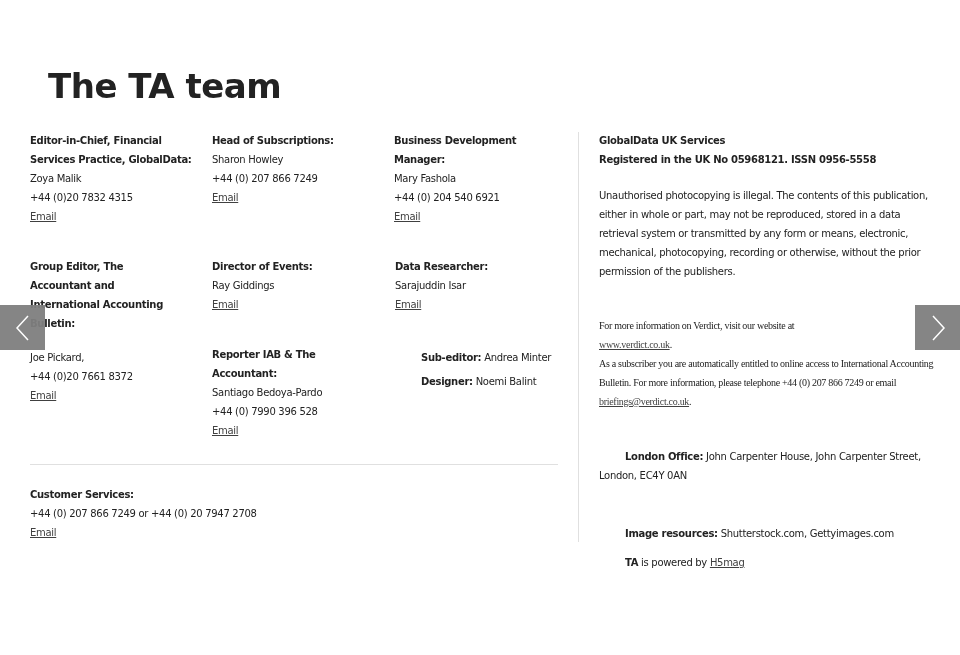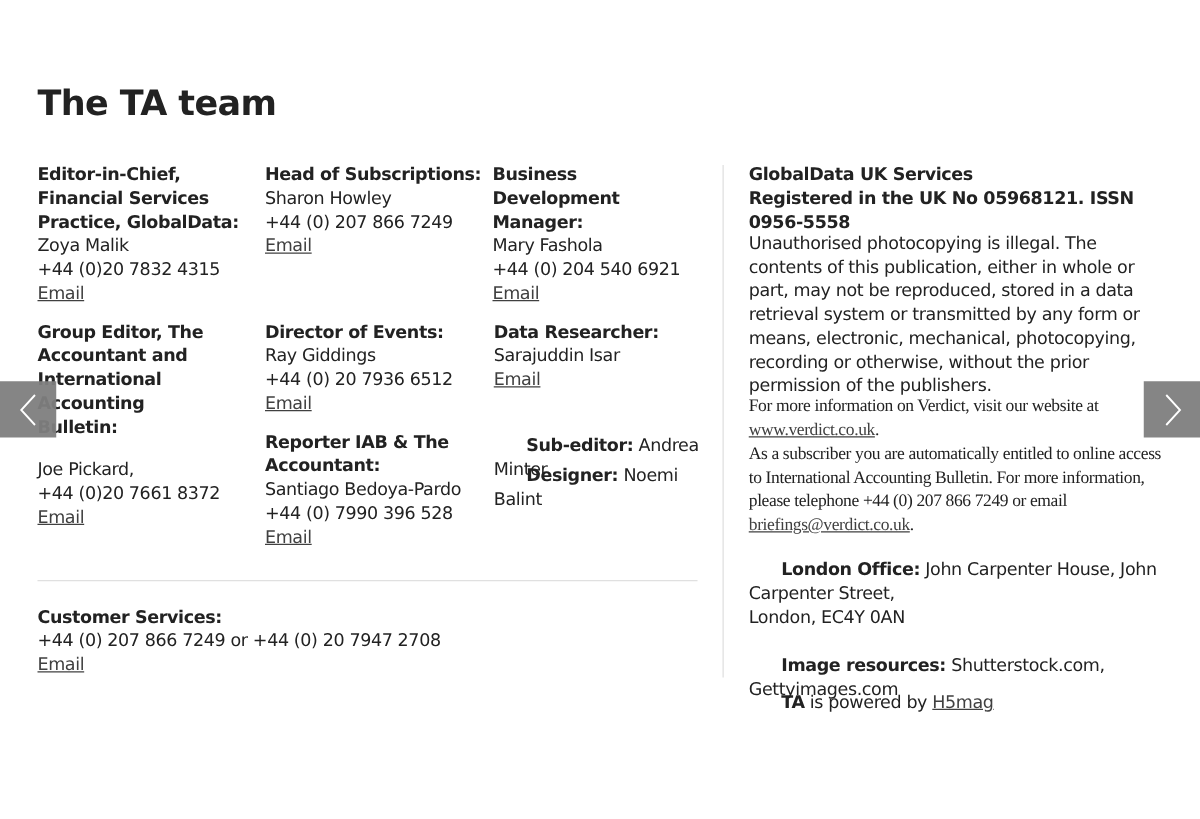--- a/index.html
+++ b/index.html
@@ -2,26 +2,26 @@
 <html><head>
 <meta charset="utf-8">
 <style>
   html, body { margin: 0; padding: 0; background: #ffffff; }
   body {
     width: 960px; height: 655px; position: relative; overflow: hidden;
     font-family: "DejaVu Sans", "Liberation Sans", sans-serif;
     color: #222222;
   }
   .page-title {
-    position: absolute; left: 30px; top: 66px;
+    position: absolute; left: 48px; top: 66px;
     font-family: "DejaVu Sans", sans-serif;
-    font-weight: bold; font-size: 28px; letter-spacing: -0.5px;
+    font-weight: bold; font-size: 34px; letter-spacing: -0.5px;
     color: #222222; margin: 0;
   }
-  .txt { font-size: 14px; line-height: 19px; letter-spacing: -0.3px; }
+  .txt { font-size: 10px; line-height: 19px; letter-spacing: -0.3px; }
   .block { position: absolute; width: 175px; }
   .block .role { font-weight: bold; display: block; }
   .block .line { display: block; }
   a.link { color: #404040; text-decoration: underline; cursor: pointer; }
   .inline-bold { font-weight: bold; margin-left: 26px; }
   .divider-h { position: absolute; left: 30px; top: 464px; width: 528px; height: 1px; background: #e0e0e0; }
   .divider-v { position: absolute; left: 578px; top: 132px; width: 1px; height: 410px; background: #e0e0e0; }
   .right { position: absolute; left: 599px; width: 335px; }
   .right p { margin: 0; }
   .nav-arrow {
@@ -61,21 +61,20 @@
   <span class="role">Group Editor, The Accountant and International Accounting Bulletin:</span>
   <span class="line" style="height:15px;"></span>
   <span class="line">Joe Pickard,</span>
   <span class="line">+44 (0)20 7661 8372</span>
   <span class="line"><a class="link">Email</a></span>
 </div>
 
 <div class="block txt" style="left:212px; top:257px;">
   <span class="role">Director of Events:</span>
   <span class="line">Ray Giddings</span>
-  <span class="line">+44 (0) 20 7936 6512</span>
   <span class="line"><a class="link">Email</a></span>
 </div>
 
 <div class="block txt" style="left:395px; top:257px;">
   <span class="role">Data Researcher:</span>
   <span class="line">Sarajuddin Isar</span>
   <span class="line"><a class="link">Email</a></span>
 </div>
 
 <div class="block txt" style="left:212px; top:345px; width:160px;">

